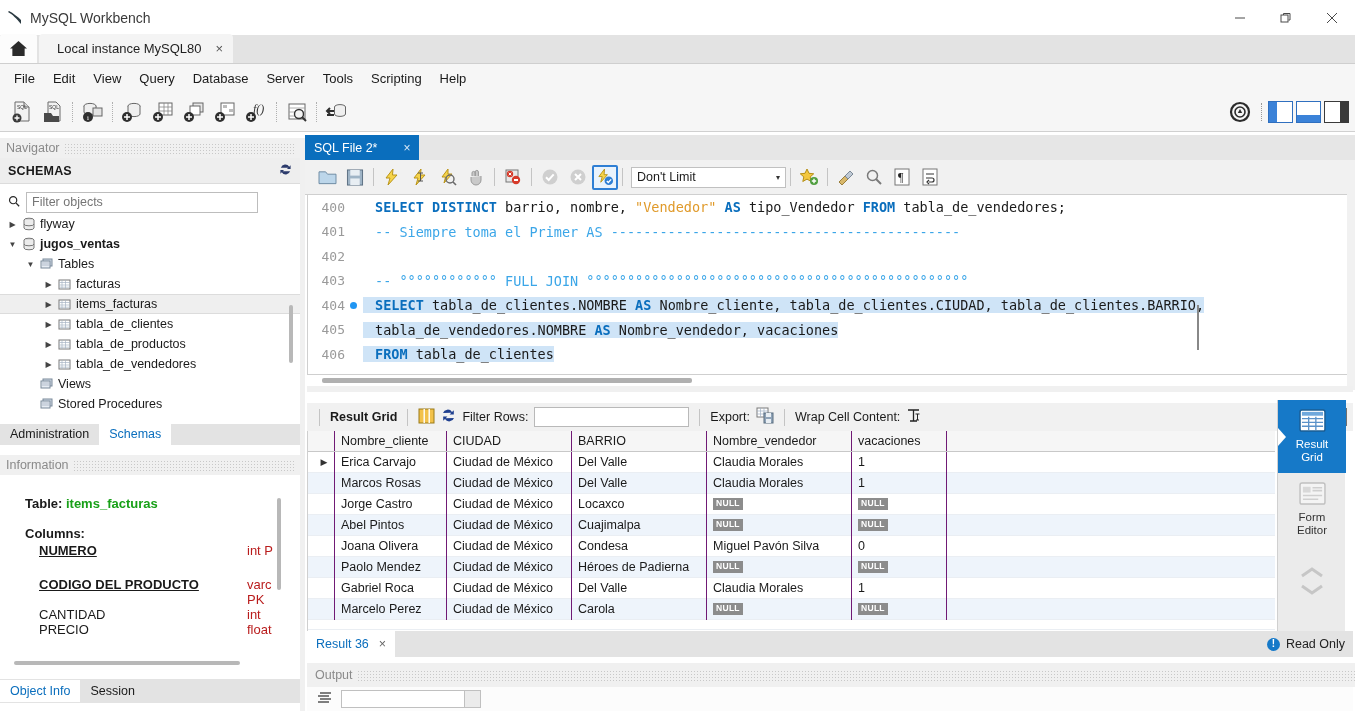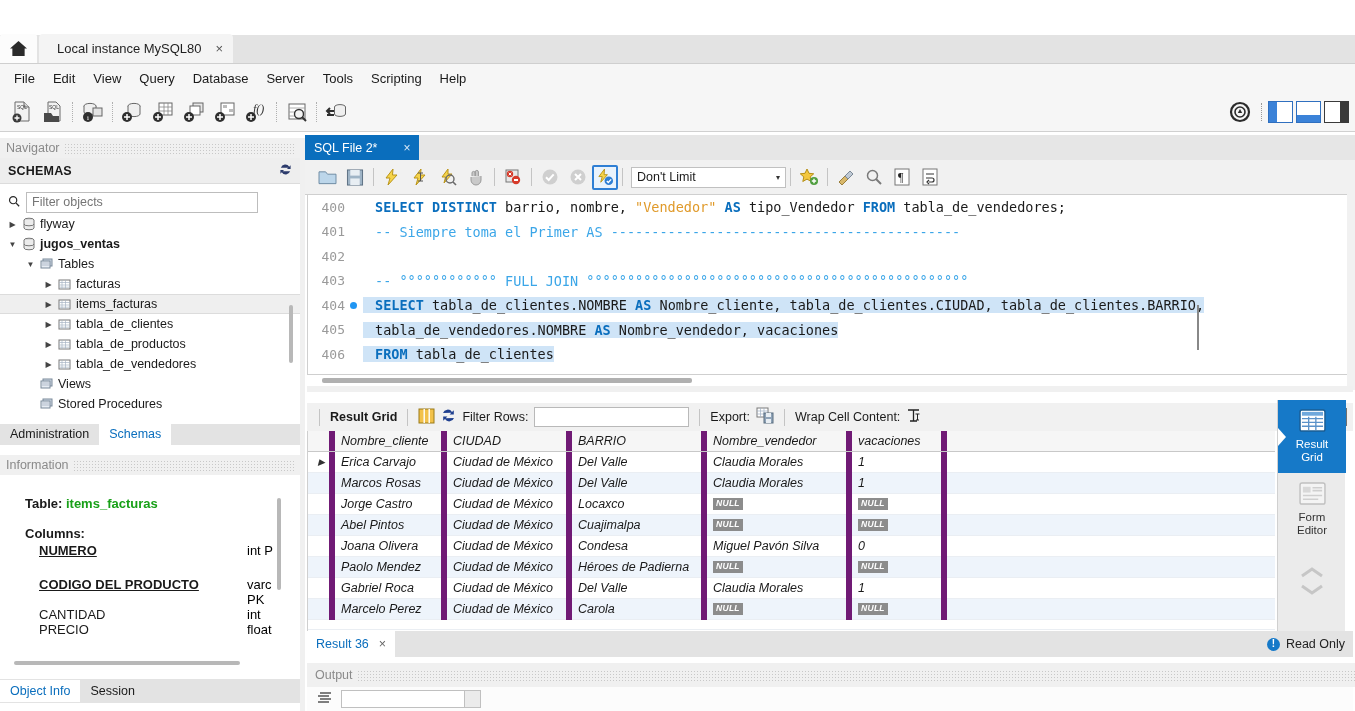--- a/index.html
+++ b/index.html
@@ -113,21 +113,21 @@
     background:#f0f0f0; display:flex; align-items:center; padding-left:6px;
   }
   .info-body {
     position:absolute; left:3px; top:476px; width:288px; height:190px;
     background:#ffffff; padding:20px 0 0 22px; font-size:13px; overflow:hidden;
   }
   .info-body .tline { font-weight:bold; margin-bottom:15px; }
   .info-body .tname { color:#18a018; }
   .colrow { display:flex; }
   .colname { width:180px; }
-  .coltype { color:#000000;padding-left:28px; }
+  .coltype { color:#b91c1c;padding-left:28px; }
   .u { text-decoration:underline; font-weight:bold; }
   .infoscroll { position:absolute; left:277px; top:498px; width:4px; height:92px; background:#b8b8b8; border-radius:2px; }
   .infohscroll { position:absolute; left:14px; top:661px; width:226px; height:4px; background:#b8b8b8; border-radius:2px; }
 
   .bottabs {
     position:absolute; left:0; top:679px; width:300px; height:24px;
     background:#e3e3e3; display:flex; align-items:center; font-size:12.5px;
   }
   .bottab { padding:4px 10px; }
   .bottab.active { background:#ffffff; color:#0a6ebd; }
@@ -198,21 +198,21 @@
   }
   .panel-toggle .l { flex:1; background:#fff; }
   .panel-toggle .r { width:7px; background:#6b6b6b; }
 
   .grid {
     position:absolute; left:307px; top:431px; width:968px; height:200px;
     background:#fff; overflow:hidden; font-size:12.5px;
     border-left:1px solid #cfcfcf;
   }
   .ghead { display:flex; height:21px; background:#f6f6f6; border-bottom:1px solid #c8c8c8; }
-  .gcell { border-right:6px solid #701a75; padding:3px 0 0 6px; overflow:hidden; white-space:nowrap;font-style:italic; }
+  .gcell { border-right:1px solid #701a75; padding:3px 0 0 6px; overflow:hidden; white-space:nowrap; }
   .ghead .gcell { padding-top:3px; }
   .grow { display:flex; height:21px; border-bottom:1px solid #eaeef3; align-items:center; }
   .grow.alt { background:#eef4fb; }
   .grow .gcell { height:21px; display:flex; align-items:center; padding:0 0 0 6px; }
   .c0 { width:27px; min-width:27px; justify-content:center; }
   .c1 { width:112px; min-width:112px; }
   .c2 { width:125px; min-width:125px; }
   .c3 { width:135px; min-width:135px; }
   .c4 { width:145px; min-width:145px; }
   .c5 { width:95px; min-width:95px; }
@@ -262,20 +262,47 @@
   .out-combo .b { width:16px; background:#ebebeb; border-left:1px solid #c0c0c0; margin-left:auto; }
 
   .vsep { position:absolute; left:300px; top:138px; width:5px; height:573px; background:#f0f0f0; }
   .right-edge { position:absolute; left:1347px; top:160px; width:8px; height:230px; background:#f1f1f1; }
 </style>
 </head>
 <body>
 
 <div id="app">
 
+  <div class="titlebar">
+    <div class="title-logo">
+      <svg width="16" height="16" viewBox="0 0 16 16">
+          <path d="M1 2 C5 4 10 9 14 14 L14 10 C11 7 6 3 2 1 Z" fill="#2b3a42"></path>
+        </svg>
+    </div>
+    <span class="title-text">MySQL Workbench</span>
+    <div class="win-btns">
+      <div class="win-btn">
+        <svg width="12" height="12" viewBox="0 0 12 12">
+            <line x1="1" y1="6" x2="11" y2="6" stroke="#4a4a4a" stroke-width="1"></line>
+          </svg>
+      </div>
+      <div class="win-btn">
+        <svg width="12" height="12" viewBox="0 0 12 12">
+            <rect x="1" y="3" width="7" height="7" fill="none" stroke="#4a4a4a" stroke-width="1"></rect>
+            <path d="M3.5 3 L3.5 1.5 L10 1.5 L10 8 L8.5 8" fill="none" stroke="#4a4a4a" stroke-width="1"></path>
+          </svg>
+      </div>
+      <div class="win-btn">
+        <svg width="12" height="12" viewBox="0 0 12 12">
+            <line x1="1" y1="1" x2="11" y2="11" stroke="#4a4a4a" stroke-width="1"></line>
+            <line x1="11" y1="1" x2="1" y2="11" stroke="#4a4a4a" stroke-width="1"></line>
+          </svg>
+      </div>
+    </div>
+  </div>
 
   <div class="maintabs">
     <div class="home-tab">
       <svg width="19" height="17" viewBox="0 0 20 18">
         <path d="M10 1 L19 9 L16.5 9 L16.5 17 L3.5 17 L3.5 9 L1 9 Z" fill="#2b2b2b"></path>
       </svg>
     </div>
     <div class="inst-tab">
       <span>Local instance MySQL80</span>
       <span class="x">×</span>

